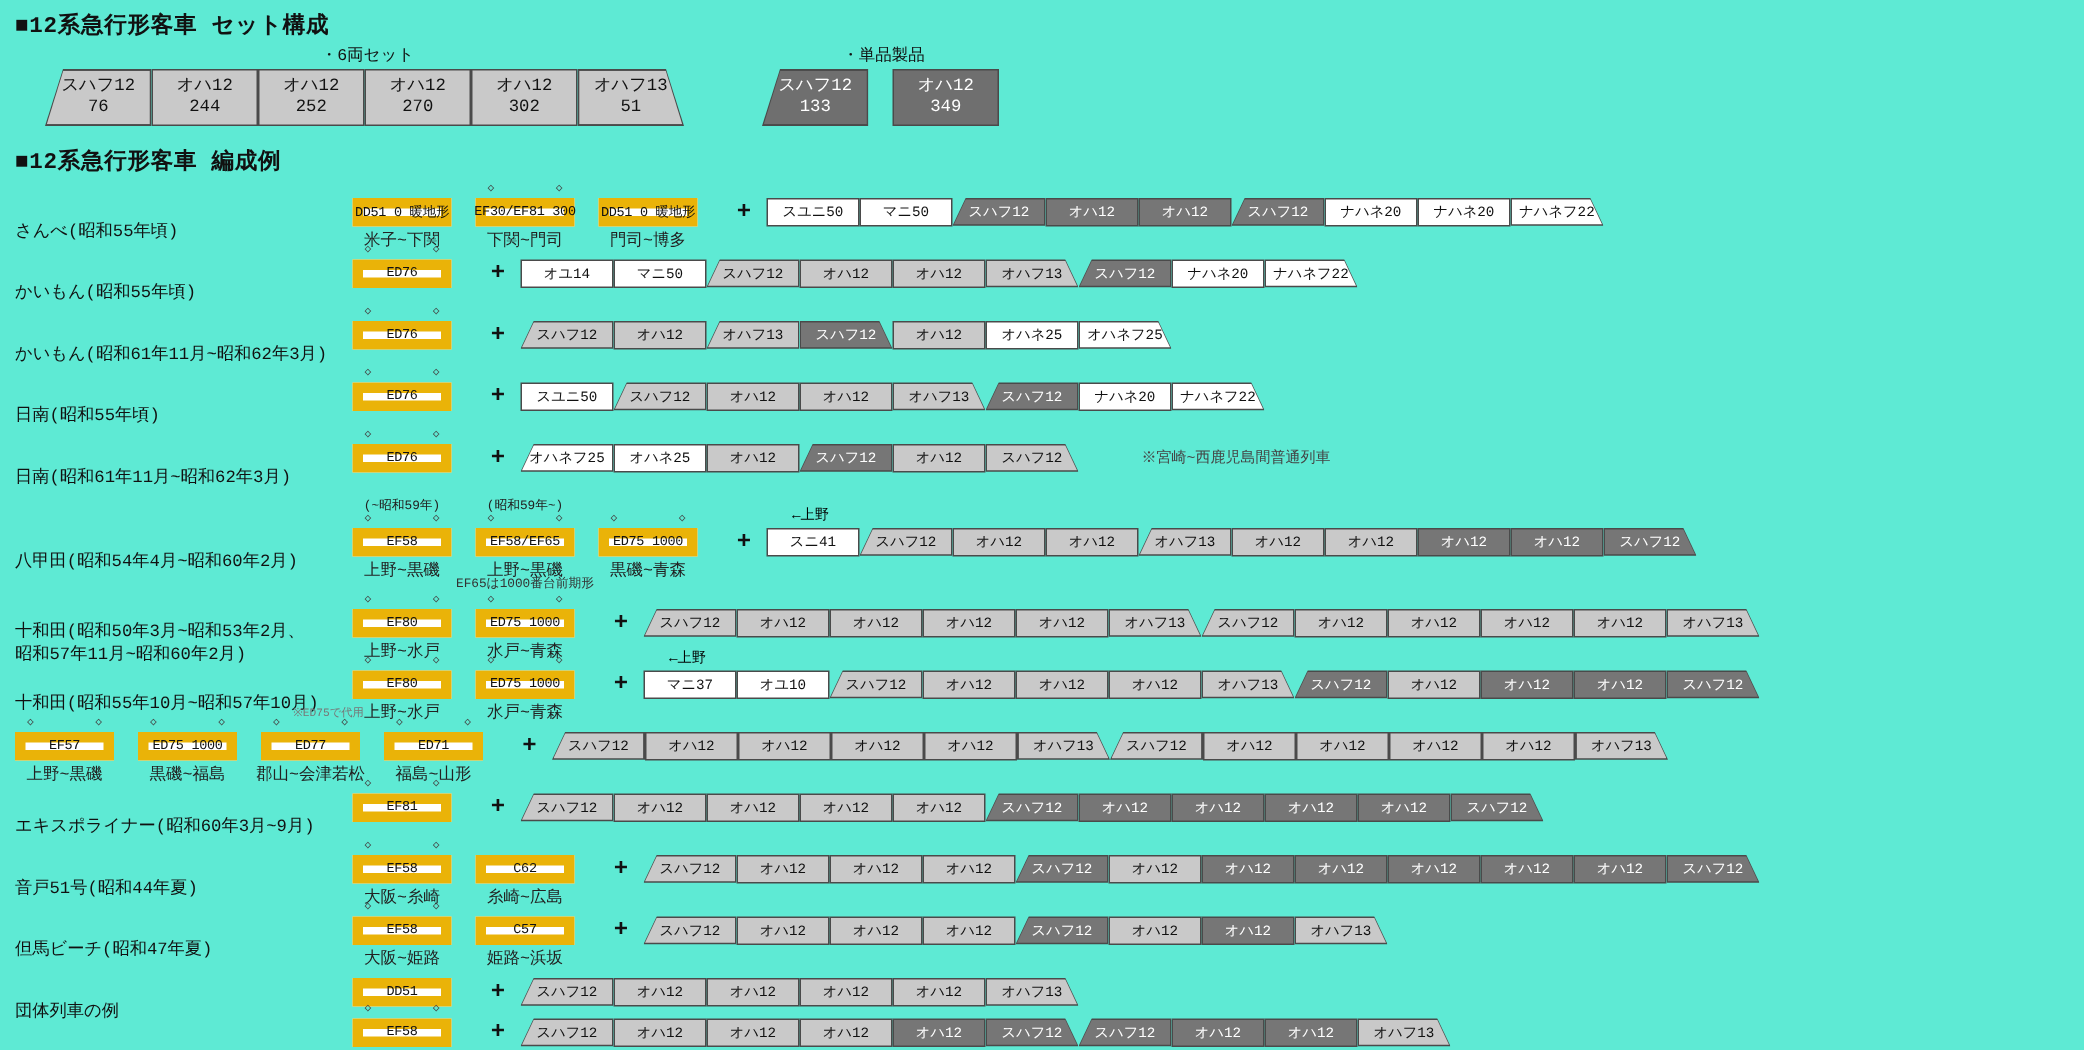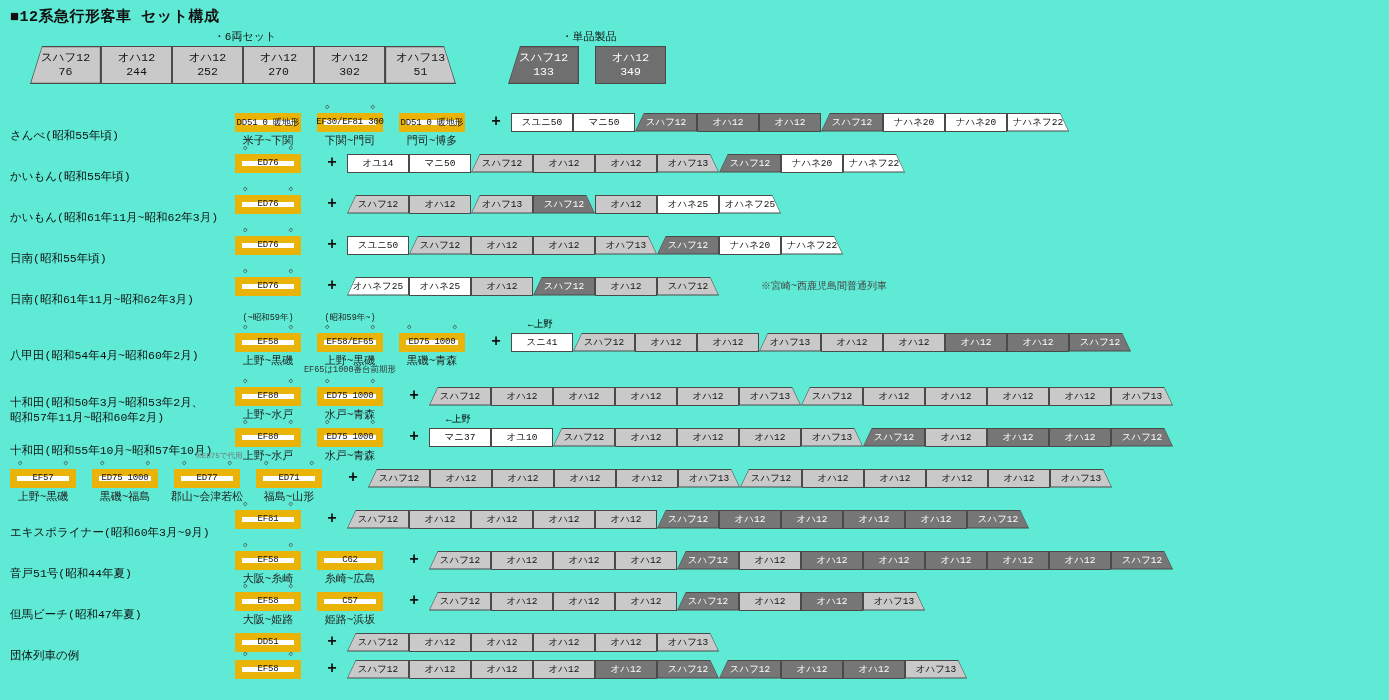--- a/index.html
+++ b/index.html
@@ -136,20 +136,21 @@
               <div class="lbl">
                 <div>オハ12</div>
                 <div>349</div>
               </div>
             </div>
           </div>
         </div>
       </div>
   </div>
   <div id="formation-section">
+    <div class="sec-title">■12系急行形客車 編成例</div>
     <div id="rows">
         <div class="frow">
           <div class="flabel">
             <div>さんべ(昭和55年頃)</div>
           </div>
           <div class="flocos">
             <div class="loco">
               <div class="lbox">DD51 0 暖地形</div>
               <div class="lroute">米子~下関</div>
             </div>

